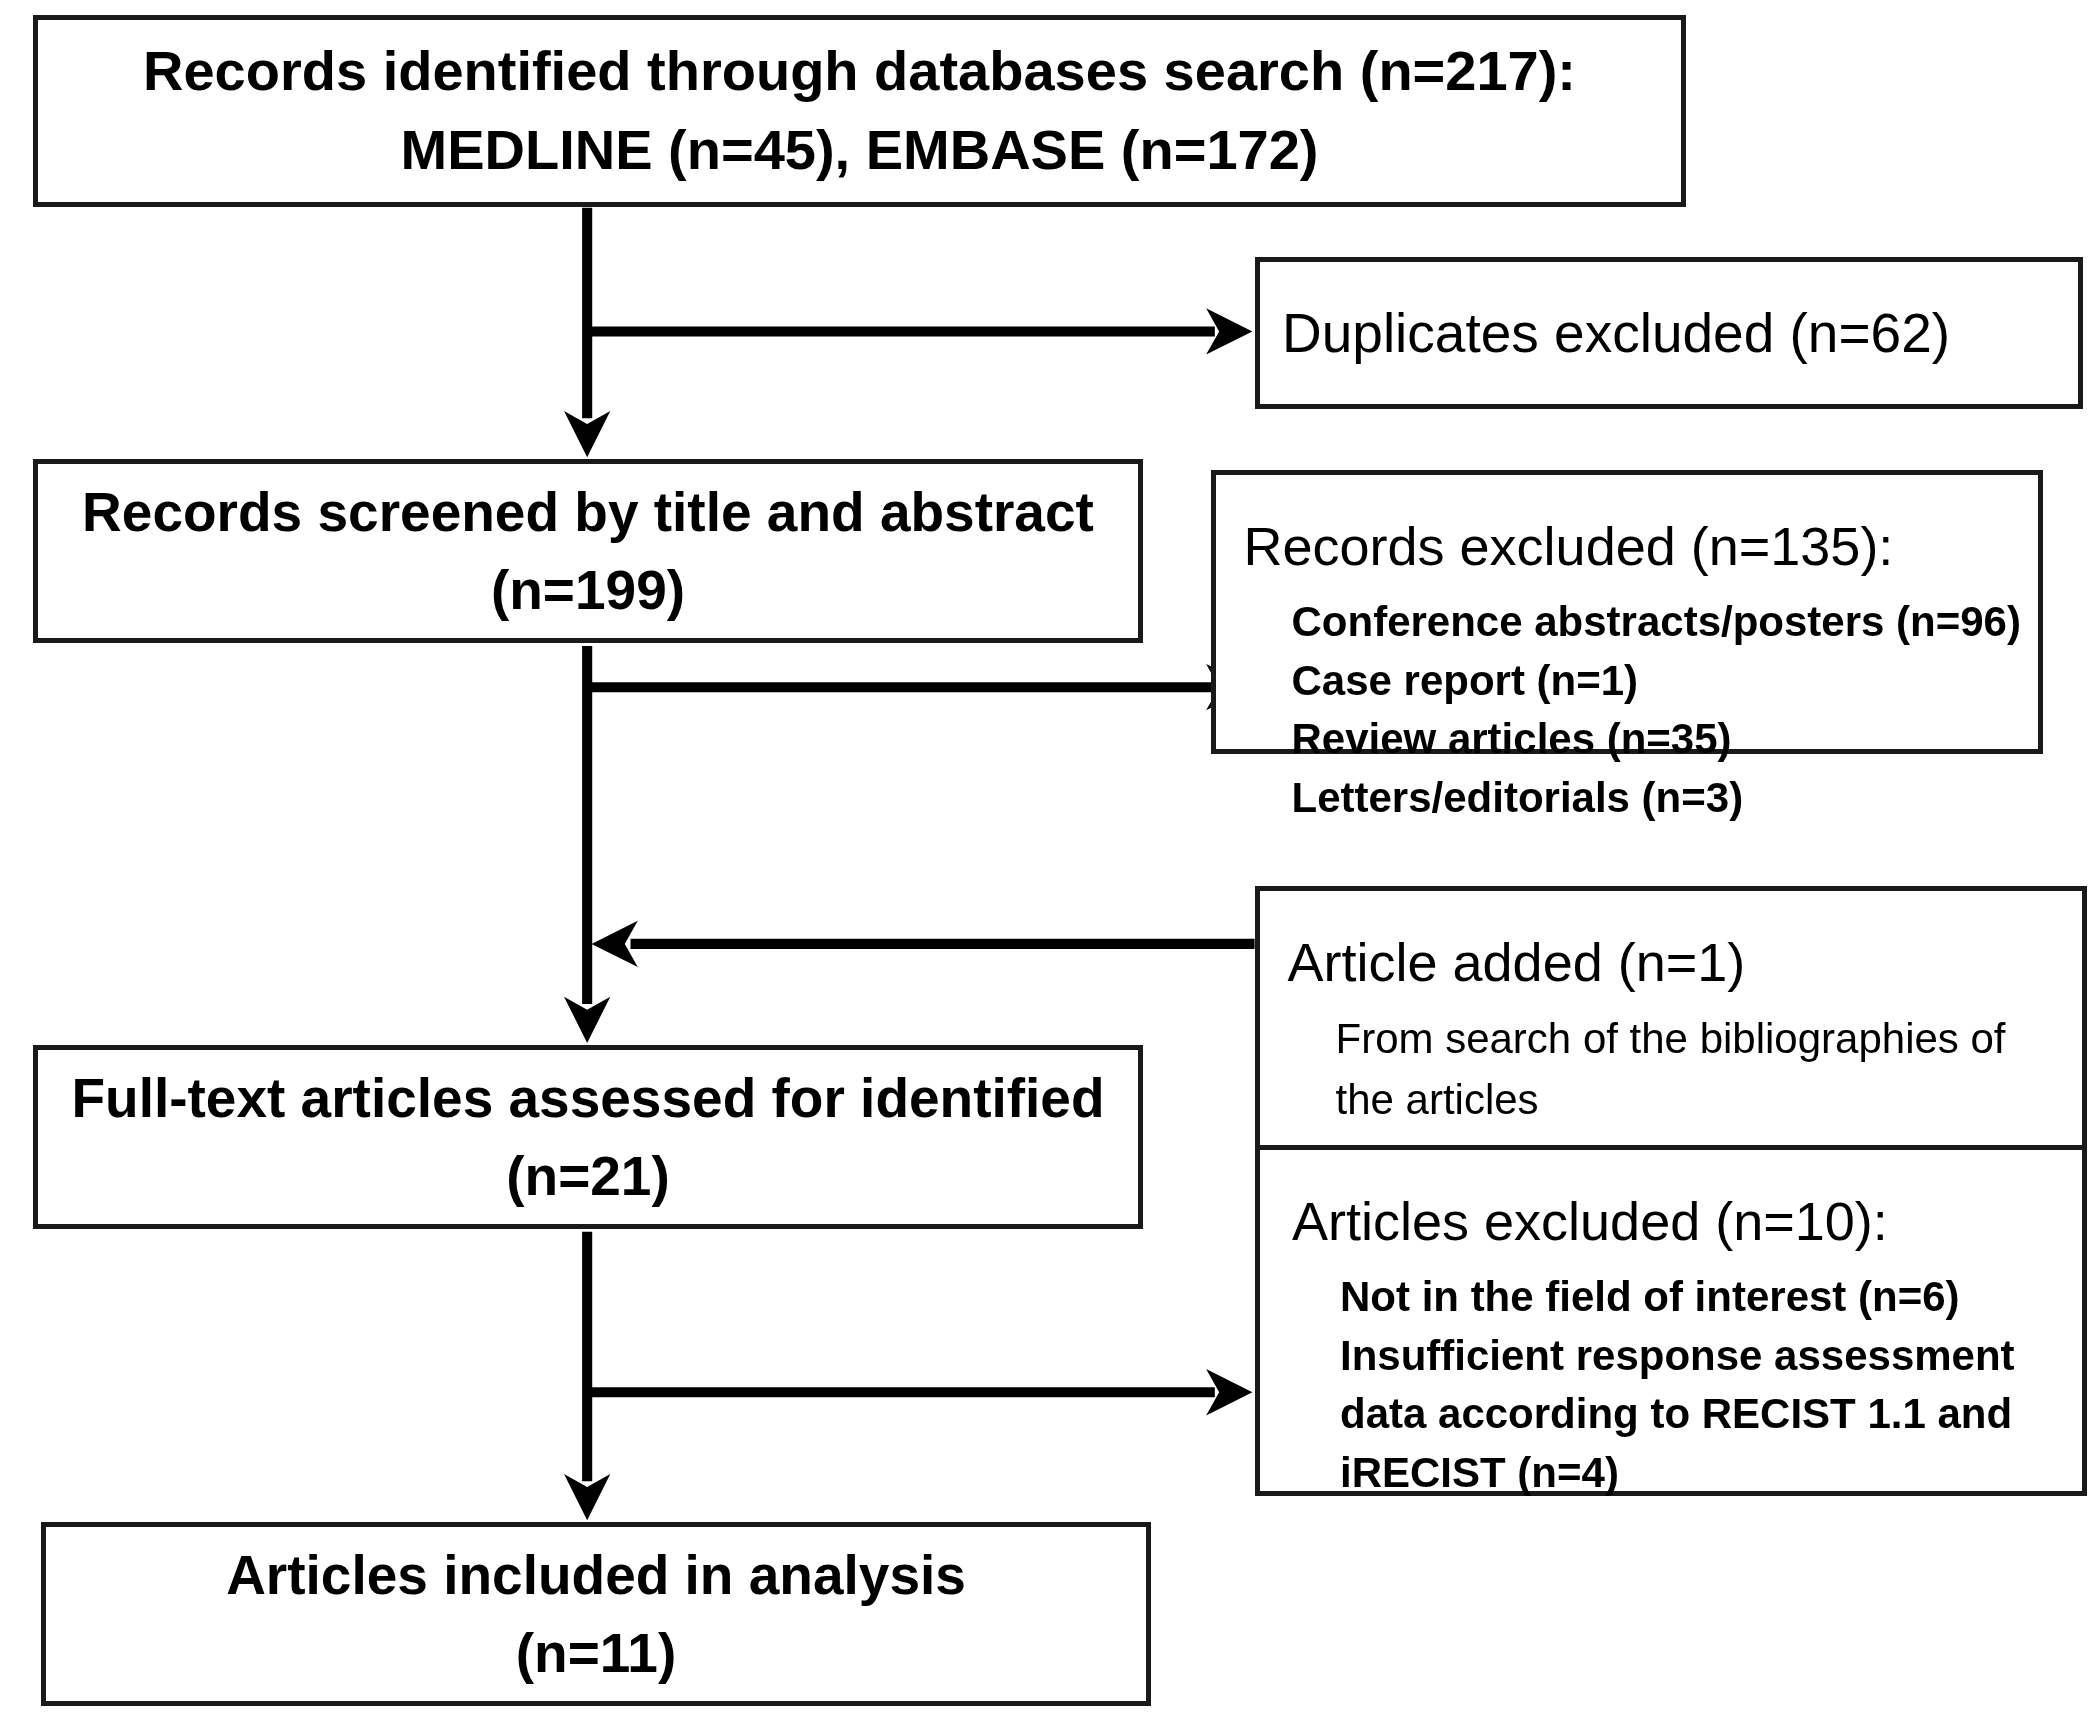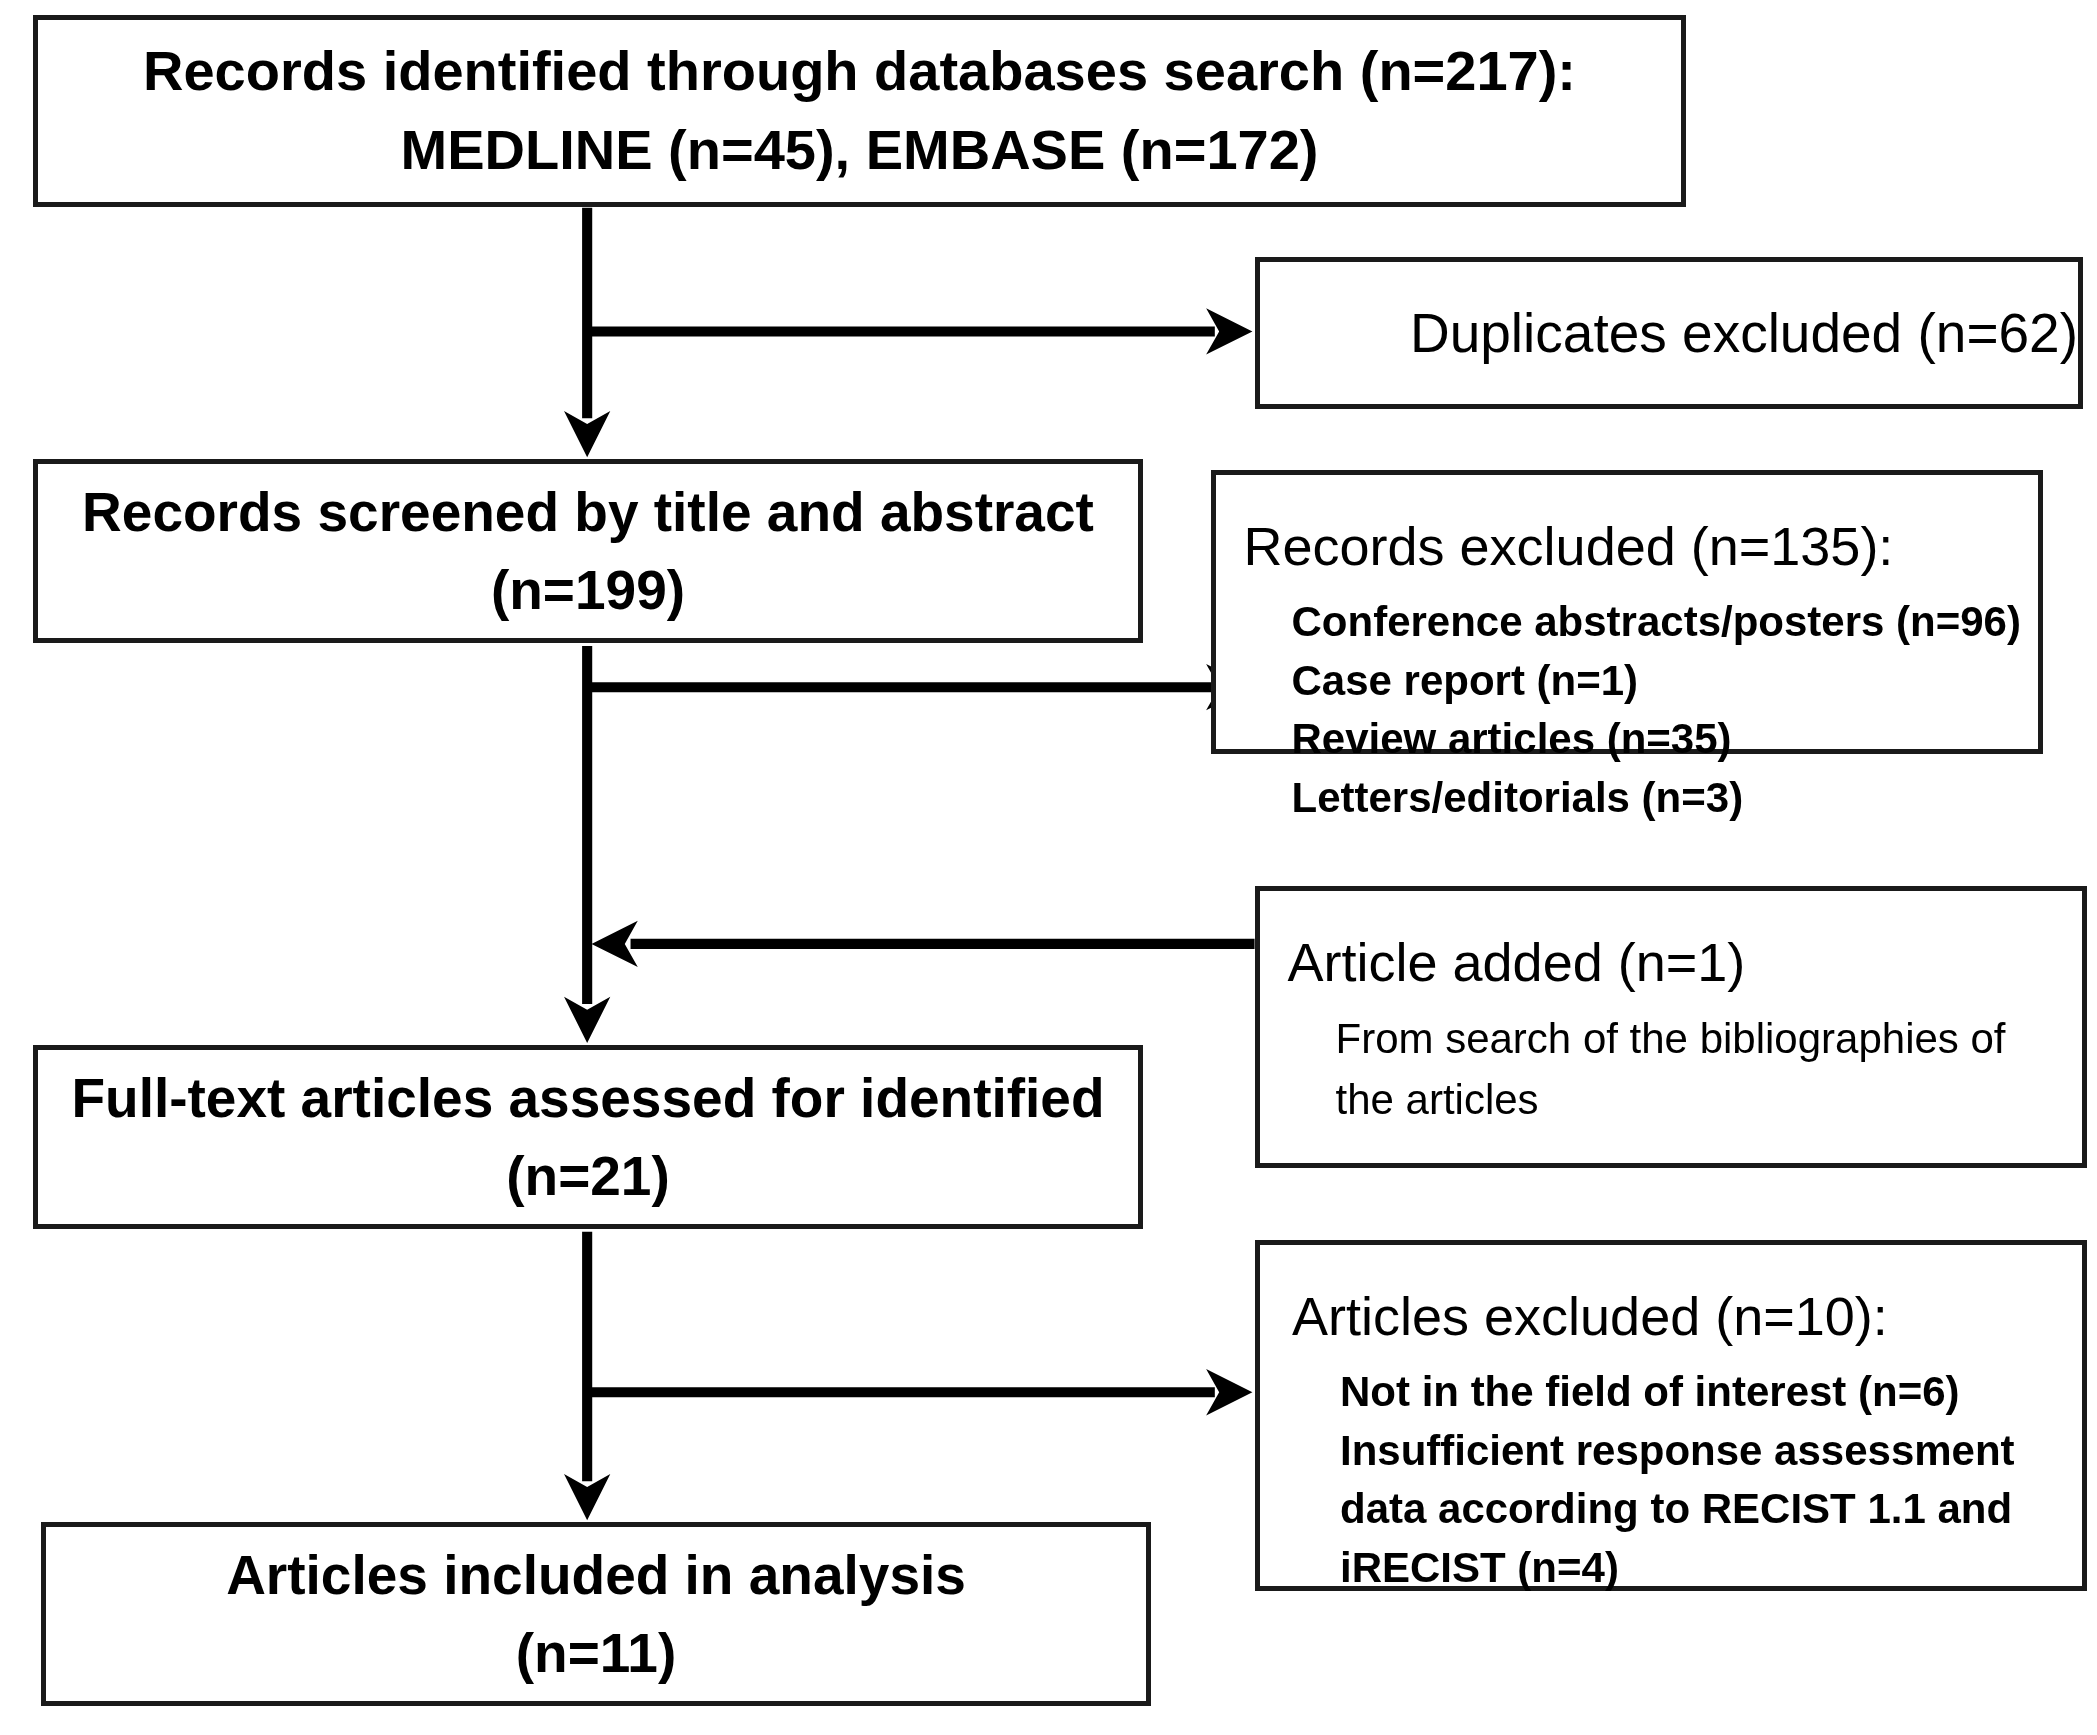--- a/index.html
+++ b/index.html
@@ -48,21 +48,20 @@
   }
   .line-lg {
     font-size: 55px;
     line-height: 1.42;
     white-space: nowrap;
   }
   .single-box {
     display: flex;
     align-items: center;
     padding-left: 22px;
-    justify-content: flex-end;
   }
   .single-label {
     font-size: 55px;
     line-height: 1.2;
     white-space: nowrap;
   }
   .list-box {
     padding: 35px 16px 0 27.5px;
   }
   .box-title {
@@ -151,21 +150,21 @@
   <div class="box list-box" style="left:1255px; top:886px; width:832px; height:282px;">
     <div class="box-title">Article added (n=1)</div>
     <div class="box-note">From search of the bibliographies of the articles</div>
   </div>
 
   <div class="box center-box" style="left:33px; top:1045px; width:1110px; height:184px;">
     <div class="line-lg">Full-text articles assessed for identified</div>
     <div class="line-lg">(n=21)</div>
   </div>
 
-  <div class="box list-box" style="left:1255px; top:1240px; width:832px; height:351px;padding-left:32px;">
+  <div class="box list-box" style="left:1255px; top:1145px; width:832px; height:351px;padding-left:32px;">
     <div class="box-title">Articles excluded (n=10):</div>
     <div class="box-item">Not in the field of interest (n=6)</div>
     <div class="box-item">Insufficient response assessment data according to RECIST 1.1 and iRECIST (n=4)</div>
   </div>
 
   <div class="box center-box" style="left:41px; top:1522px; width:1110px; height:184px;">
     <div class="line-lg">Articles included in analysis</div>
     <div class="line-lg">(n=11)</div>
   </div>
 

